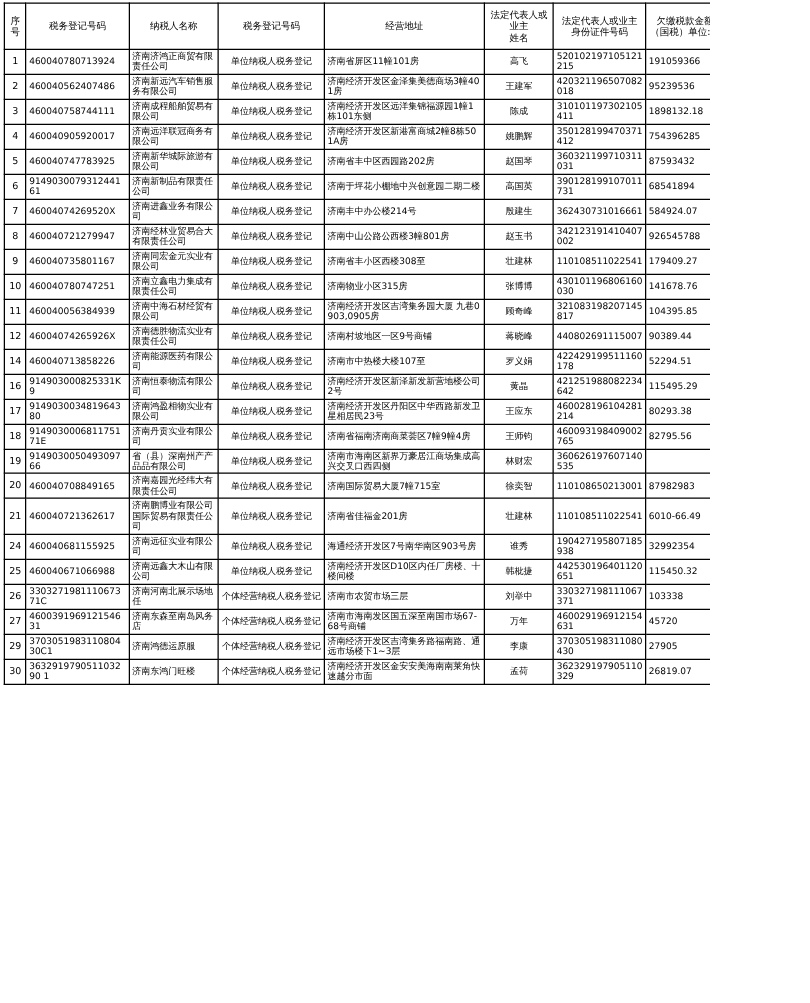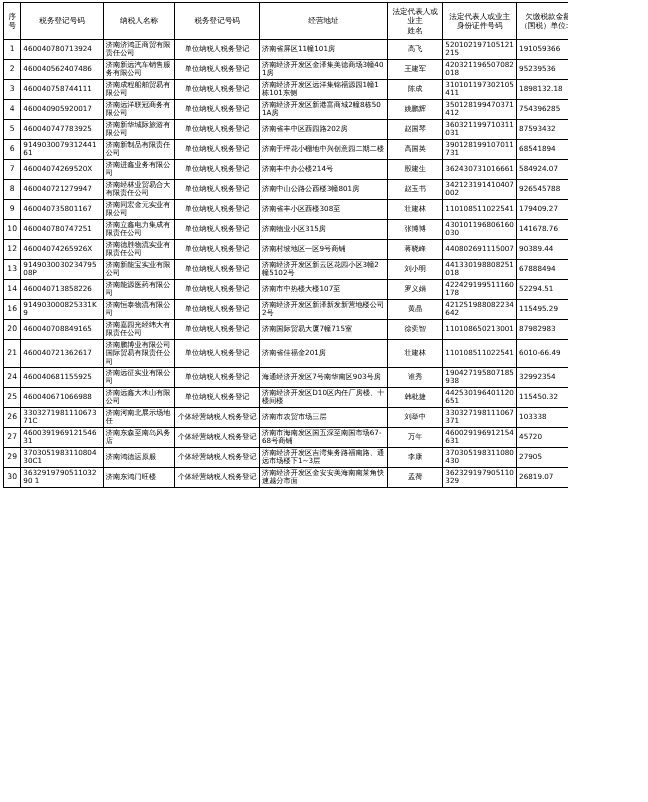--- a/index.html
+++ b/index.html
@@ -159,62 +159,95 @@
           <td class="l">460040780747251</td>
           <td class="l">济南立鑫电力集成有限责任公司</td>
           <td class="c">单位纳税人税务登记</td>
           <td class="l">济南物业小区315房</td>
           <td class="c">张博博</td>
           <td class="l">430101196806160030</td>
           <td class="l">141678.76</td>
           <td class="l"></td>
         </tr>
         <tr>
+          <td class="idx">11</td>
+          <td class="l">460040056384939</td>
+          <td class="l">济南中海石材经贸有限公司</td>
+          <td class="c">单位纳税人税务登记</td>
+          <td class="l">济南经济开发区吉湾集务园大厦 九巷0903,0905房</td>
+          <td class="c">顾奇峰</td>
+          <td class="l">321083198207145817</td>
+          <td class="l">104395.85</td>
+          <td class="l"></td>
+        </tr>
+        <tr>
           <td class="idx">12</td>
           <td class="l">46004074265926X</td>
           <td class="l">济南德胜物流实业有限责任公司</td>
           <td class="c">单位纳税人税务登记</td>
           <td class="l">济南村坡地区一区9号商铺</td>
           <td class="c">蒋晓峰</td>
           <td class="l">440802691115007</td>
           <td class="l">90389.44</td>
           <td class="l"></td>
         </tr>
         <tr>
-          <td class="idx">13</td>
-          <td class="l">914903003023479508P</td>
-          <td class="l">济南新能宝实业有限公司</td>
-          <td class="c">单位纳税人税务登记</td>
-          <td class="l">济南经济开发区新云区花园小区3幢2幢5102号</td>
-          <td class="c">刘小明</td>
-          <td class="l">441330198808251018</td>
-          <td class="l">67888494</td>
-          <td class="l"></td>
-        </tr>
-        <tr>
           <td class="idx">14</td>
           <td class="l">460040713858226</td>
           <td class="l">济南能源医药有限公司</td>
           <td class="c">单位纳税人税务登记</td>
           <td class="l">济南市中热楼大楼107至</td>
           <td class="c">罗义娟</td>
           <td class="l">422429199511160178</td>
           <td class="l">52294.51</td>
           <td class="l"></td>
         </tr>
         <tr>
           <td class="idx">16</td>
           <td class="l">914903000825331K9</td>
           <td class="l">济南恒泰物流有限公司</td>
           <td class="c">单位纳税人税务登记</td>
           <td class="l">济南经济开发区新泽新发新营地楼公司2号</td>
           <td class="c">黄晶</td>
           <td class="l">421251988082234642</td>
           <td class="l">115495.29</td>
           <td class="l"></td>
+        </tr>
+        <tr>
+          <td class="idx">17</td>
+          <td class="l">914903003481964380</td>
+          <td class="l">济南鸿盈相物实业有限公司</td>
+          <td class="c">单位纳税人税务登记</td>
+          <td class="l">济南经济开发区丹阳区中华西路新发卫星相居民23号</td>
+          <td class="c">王应东</td>
+          <td class="l">460028196104281214</td>
+          <td class="l">80293.38</td>
+          <td class="l"></td>
+        </tr>
+        <tr>
+          <td class="idx">18</td>
+          <td class="l">914903000681175171E</td>
+          <td class="l">济南丹贡实业有限公司</td>
+          <td class="c">单位纳税人税务登记</td>
+          <td class="l">济南省福南济南商菜荟区7幢9幢4房</td>
+          <td class="c">王师钧</td>
+          <td class="l">460093198409002765</td>
+          <td class="l">82795.56</td>
+          <td class="l"></td>
+        </tr>
+        <tr>
+          <td class="idx">19</td>
+          <td class="l">914903005049309766</td>
+          <td class="l">省（县）深南州产产品品有限公司</td>
+          <td class="c">单位纳税人税务登记</td>
+          <td class="l">济南市海南区新界万豪居江商场集成高兴交叉口西四侧</td>
+          <td class="c">林财宏</td>
+          <td class="l">360626197607140535</td>
+          <td class="l"></td>
+          <td class="l">1066669.12</td>
         </tr>
         <tr>
           <td class="idx">20</td>
           <td class="l">460040708849165</td>
           <td class="l">济南嘉园光经纬大有限责任公司</td>
           <td class="c">单位纳税人税务登记</td>
           <td class="l">济南国际贸易大厦7幢715室</td>
           <td class="c">徐奕智</td>
           <td class="l">110108650213001</td>
           <td class="l">87982983</td>

